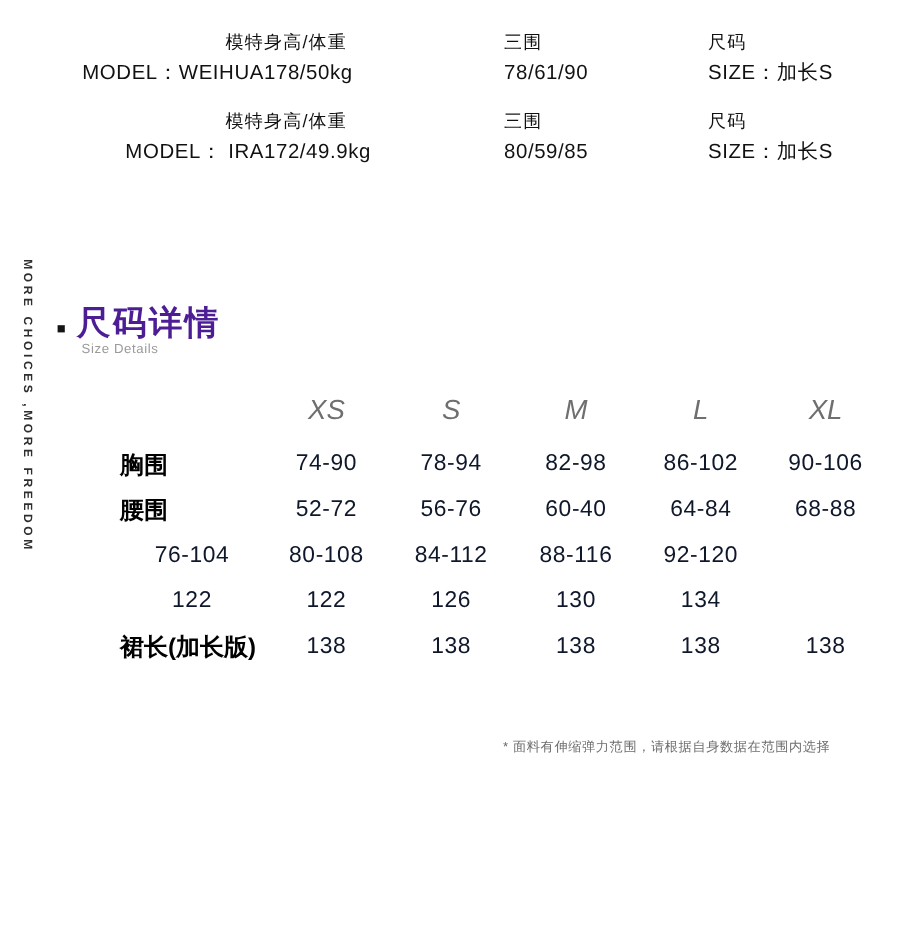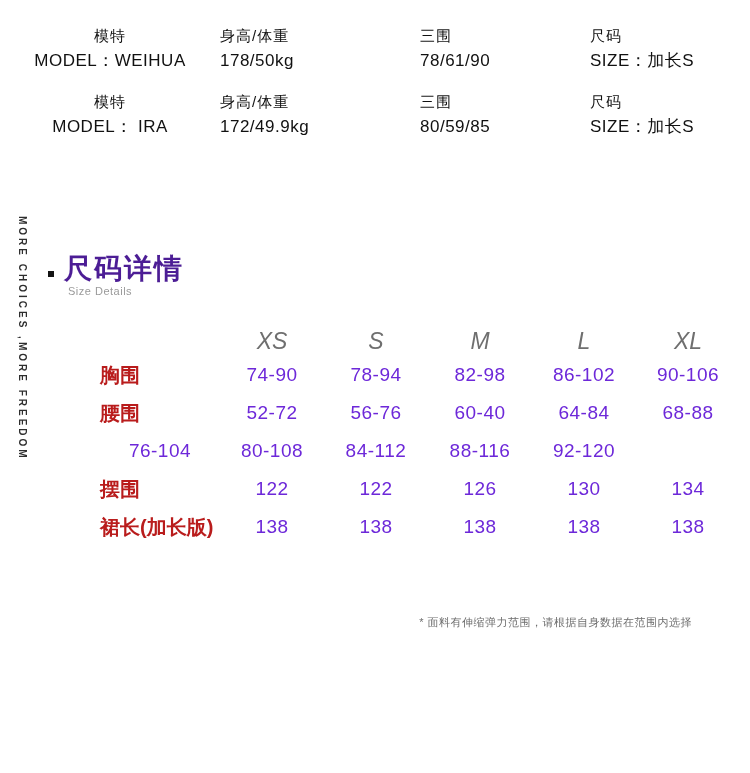--- a/index.html
+++ b/index.html
@@ -6,21 +6,21 @@
   body { background:#fff; }
   .page {
     position:relative; width:750px; height:773px; background:#ffffff;
     font-family:"Liberation Sans", sans-serif; overflow:hidden;
   }
 
   
   .model-info { position:absolute; top:24px; left:0; width:750px; }
   .model-row { display:grid; grid-template-columns:220px 200px 170px 160px; margin-bottom:16px; }
   .mcell { text-align:left; color:#111; }
-  .mcell.first { text-align:center; }
+  .mcell.first { text-align:right; }
   .mcell .lab { font-size:15px; line-height:24px; letter-spacing:1px; }
   .mcell .val { font-size:17px; line-height:26px; letter-spacing:0.5px; }
 
   
   .side-text {
     position:absolute; left:17px; top:216px;
     writing-mode:vertical-rl; text-orientation:sideways;
     font-size:10px; letter-spacing:3px; font-weight:600; color:#2e2e2e;
     white-space:nowrap;
   }
@@ -32,25 +32,25 @@
     font-size:28px; font-weight:bold; color:#4c1d95; letter-spacing:2px;
   }
   .sec-sub {
     position:absolute; left:68px; top:285px;
     font-size:11px; color:#9a9a9a; letter-spacing:0.5px;
   }
 
   
   .size-table { position:absolute; left:100px; top:326px; }
   .trow { display:grid; grid-template-columns:120px repeat(5,104px); align-items:center; height:38px; }
-  .trow.head { height:30px; }
+  .trow.head { height:30px; margin-bottom:12px; }
   .hcell { font-style:italic; font-size:23px; color:#6f6f6f; text-align:center; }
-  .lcell { font-size:20px; font-weight:bold; color:#b91c1c; text-align:left; }
+  .lcell { font-size:20px; font-weight:bold; color:#000000; text-align:left; }
   .lcell .suffix { font-size:20px; }
-  .vcell { font-size:19px; color:#6d28d9; text-align:center; letter-spacing:0.5px; }
+  .vcell { font-size:19px; color:#0f172a; text-align:center; letter-spacing:0.5px; }
 
   
   .note1 {
     position:absolute; top:615px; left:0; width:692px; text-align:right;
     font-size:11px; color:#6e6e6e; letter-spacing:0.5px;
   }
   .note2 {
     position:absolute; top:644px; left:174px;
     font-size:12px; color:#5a5a5a; letter-spacing:0.5px;
   }
@@ -139,21 +139,20 @@
 
     <div class="trow">
       <div class="vcell">76-104</div>
       <div class="vcell">80-108</div>
       <div class="vcell">84-112</div>
       <div class="vcell">88-116</div>
       <div class="vcell">92-120</div>
     </div>
 
     <div class="trow">
-      <div class="lcell"><span>摆围</span><span class="suffix"></span></div>
       <div class="vcell">122</div>
       <div class="vcell">122</div>
       <div class="vcell">126</div>
       <div class="vcell">130</div>
       <div class="vcell">134</div>
     </div>
 
     <div class="trow">
       <div class="lcell"><span>裙长</span><span class="suffix">(加长版)</span></div>
       <div class="vcell">138</div>

